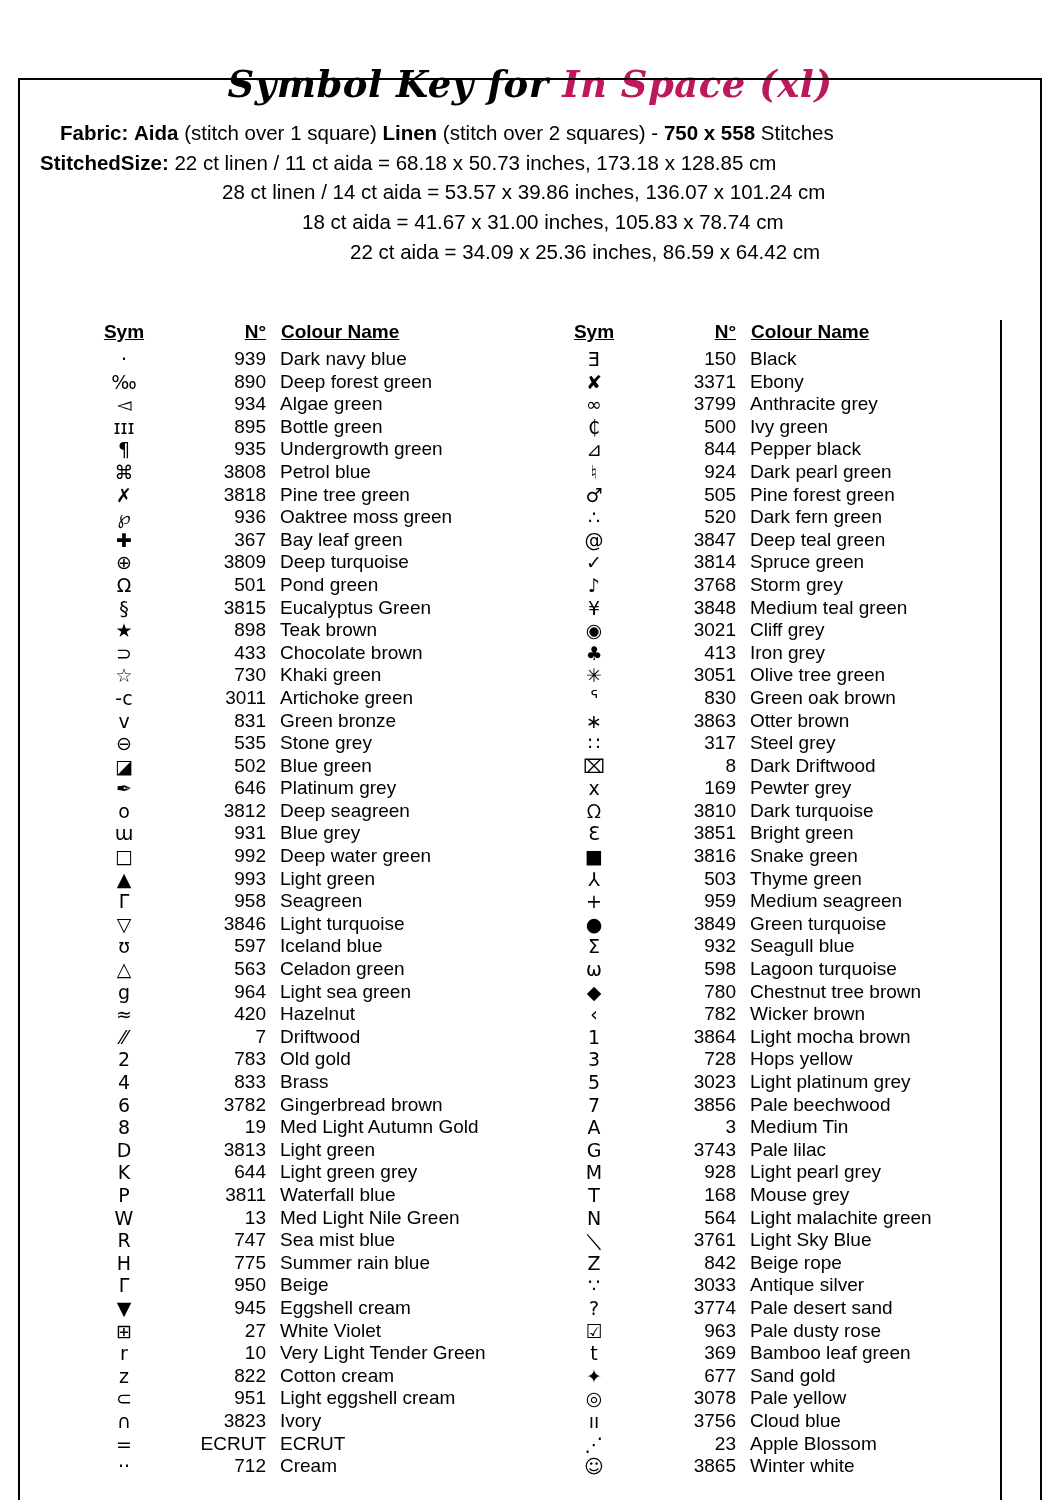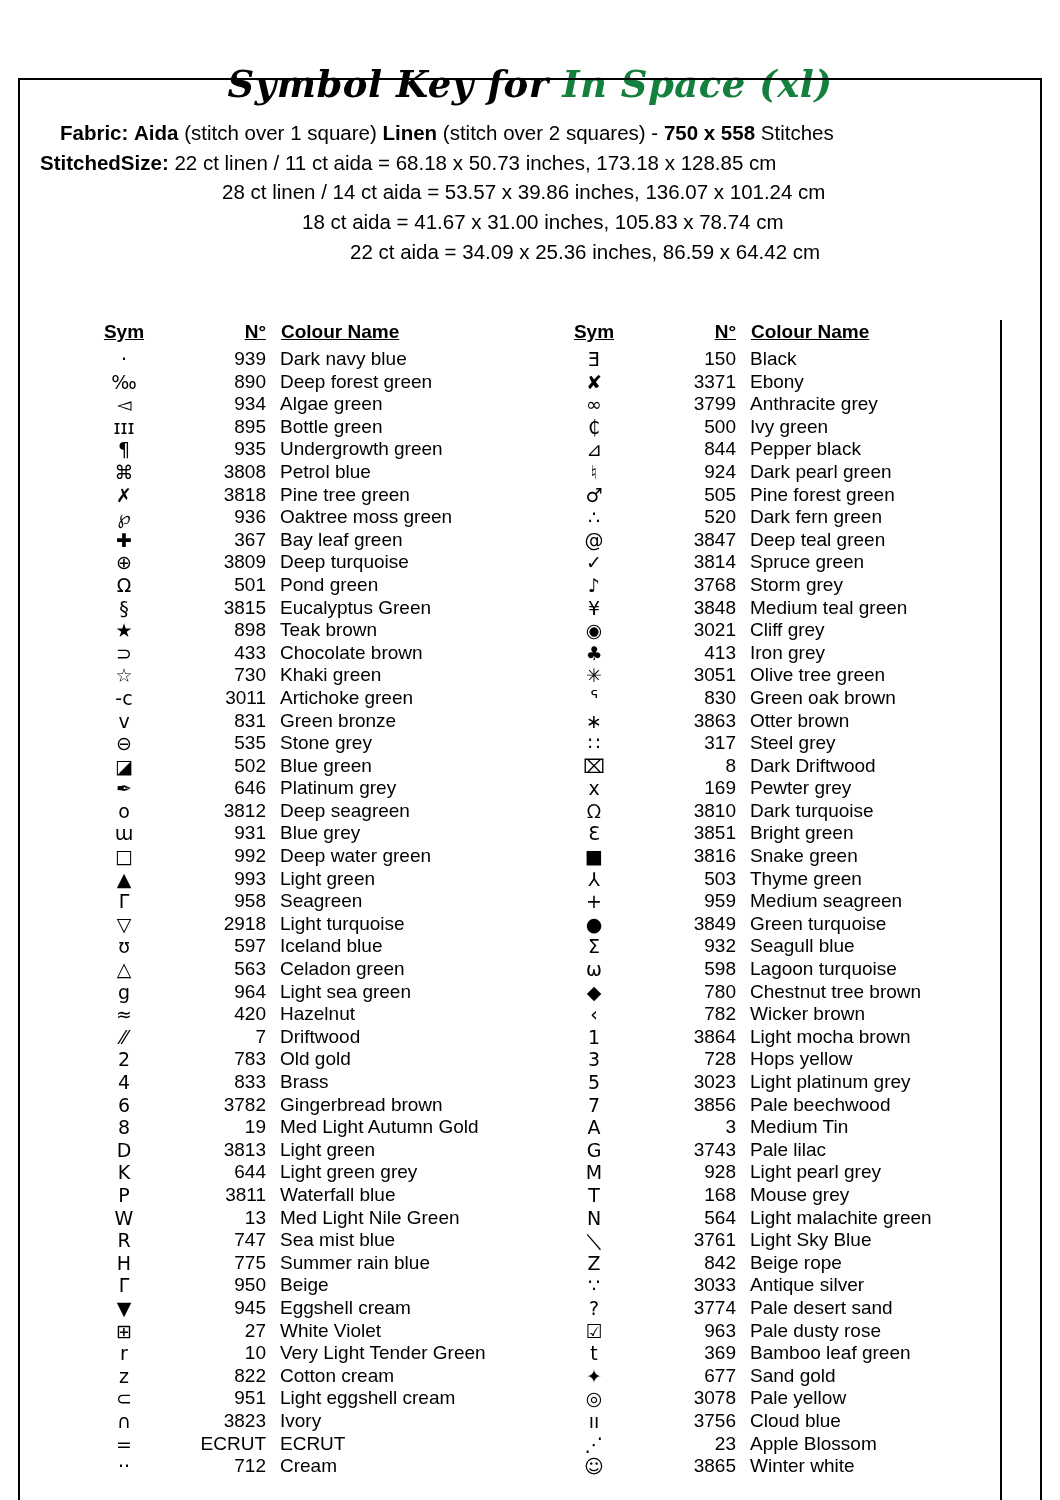--- a/index.html
+++ b/index.html
@@ -53,21 +53,21 @@
   .title {
     text-align: center;
     margin-top: 62px;
     font-family: "DejaVu Serif", serif;
     font-size: 37px;
     font-weight: bold;
     font-style: italic;
     letter-spacing: 0.5px;
   }
   .title .part1 { color: #000; }
-  .title .part2 { color: #15803d; }
+  .title .part2 { color: #be185d; }
 
   .headinfo {
     margin-top: 12px;
     padding: 0 40px 0 40px;
     font-size: 20.5px;
     line-height: 1.45;
   }
   .headinfo .row {
     display: block;
     white-space: nowrap;
@@ -306,21 +306,21 @@
               <td class="num">993</td>
               <td class="name">Light green</td>
             </tr>
             <tr>
               <td class="sym">Γ</td>
               <td class="num">958</td>
               <td class="name">Seagreen</td>
             </tr>
             <tr>
               <td class="sym">▽</td>
-              <td class="num">2918</td>
+              <td class="num">3846</td>
               <td class="name">Light turquoise</td>
             </tr>
             <tr>
               <td class="sym">ʊ</td>
               <td class="num">597</td>
               <td class="name">Iceland blue</td>
             </tr>
             <tr>
               <td class="sym">△</td>
               <td class="num">563</td>

